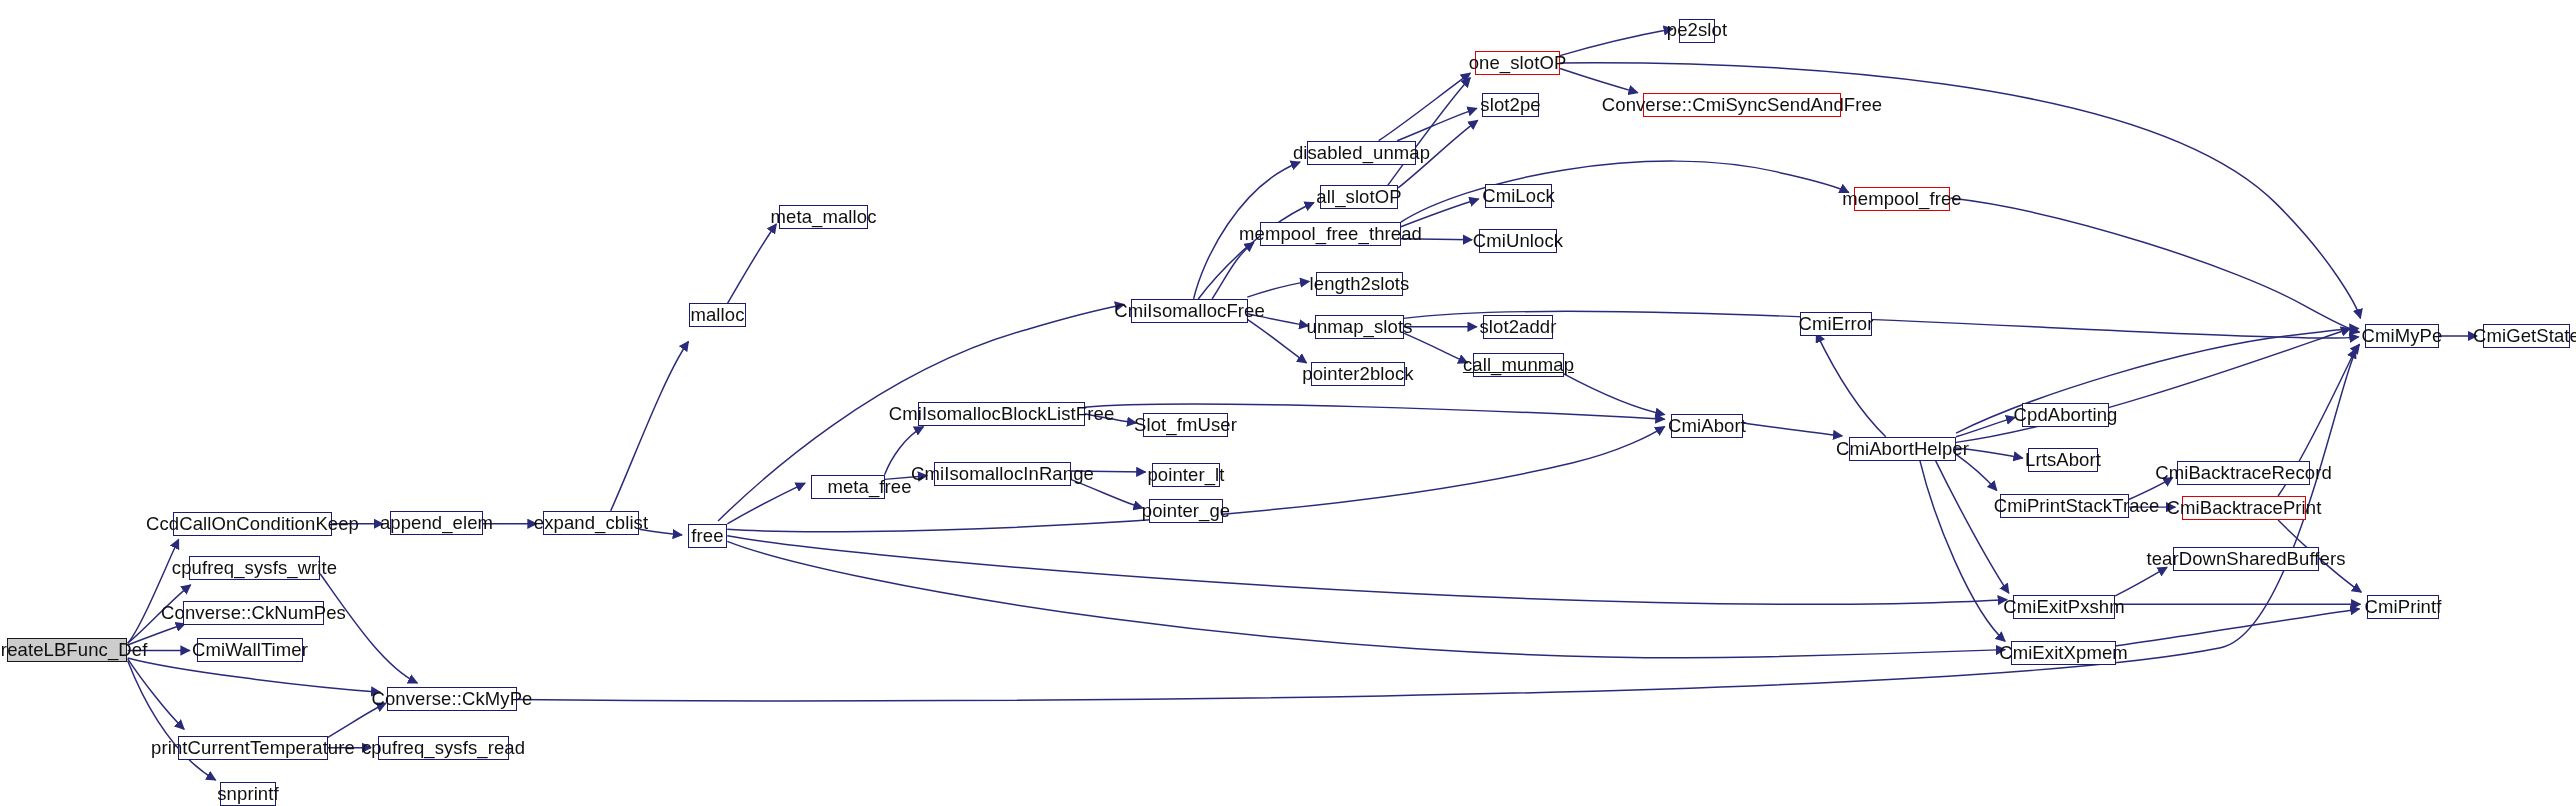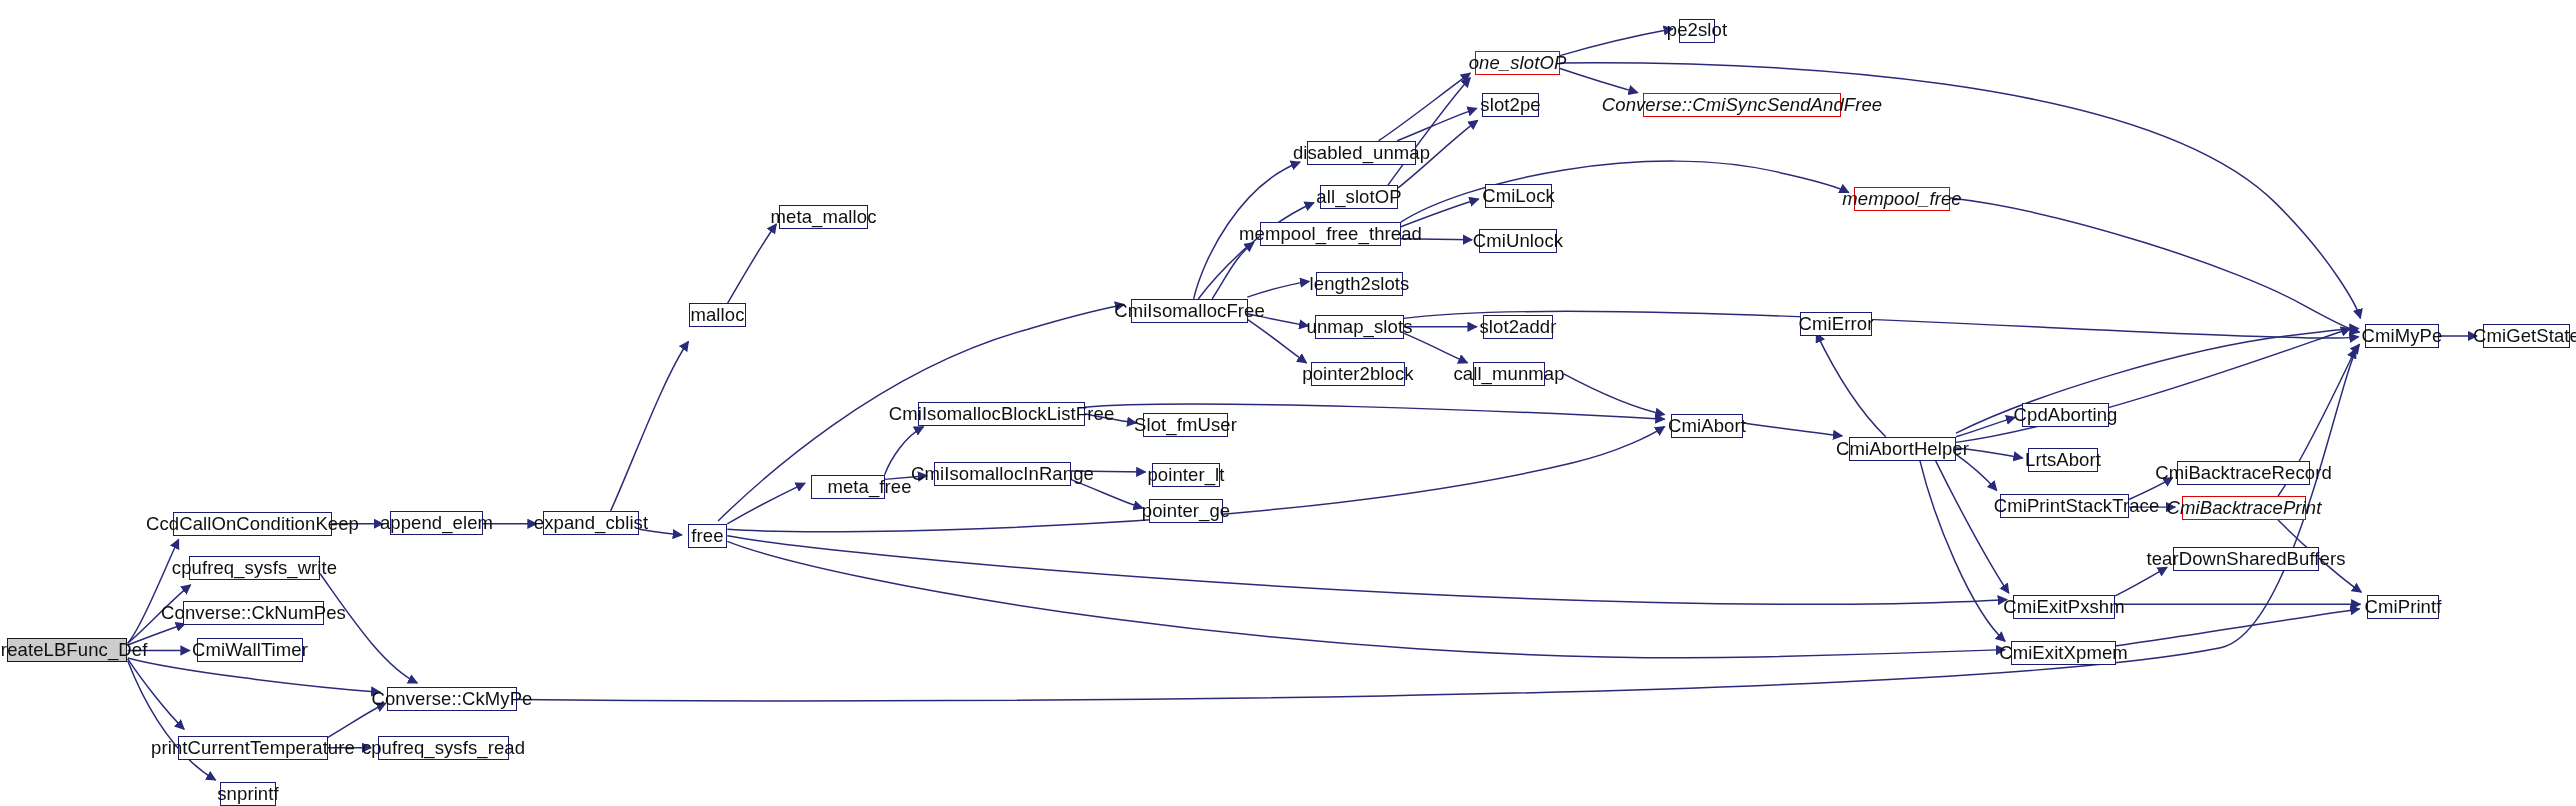--- a/index.html
+++ b/index.html
@@ -33,21 +33,20 @@
     line-height: 1;
     display: flex;
     align-items: center;
     justify-content: center;
     white-space: nowrap;
     letter-spacing: 0.1px;
     z-index: 5;
   }
   .node.red {
     border-color: #e00000;
-    font-style: italic;
   }
   .node.root {
     background: #cccccc;
     border-color: #1a1a1a;
   }
   .node span { pointer-events: none; }
 </style>
 </head>
 <body>
 
@@ -209,21 +208,21 @@
     </div>
     <div class="node" style="left: 1485px; top: 184px; width: 67px; height: 24px;">
       <span>CmiLock</span>
     </div>
     <div class="node" style="left: 1479px; top: 229px; width: 78px; height: 24px;">
       <span>CmiUnlock</span>
     </div>
     <div class="node" style="left: 1483px; top: 315px; width: 70px; height: 24px;">
       <span>slot2addr</span>
     </div>
-    <div class="node" style="left: 1473px; top: 362px; width: 72px; height: 24px;">
+    <div class="node" style="left: 1473px; top: 353px; width: 91px; height: 24px; text-decoration: underline;">
       <span>call_munmap</span>
     </div>
     <div class="node" style="left: 1482px; top: 93px; width: 57px; height: 24px;">
       <span>slot2pe</span>
     </div>
     <div class="node red" style="left: 1475px; top: 51px; width: 85px; height: 24px;">
       <span>one_slotOP</span>
     </div>
     <div class="node" style="left: 1679px; top: 18.5px; width: 36px; height: 24px;">
       <span>pe2slot</span>

